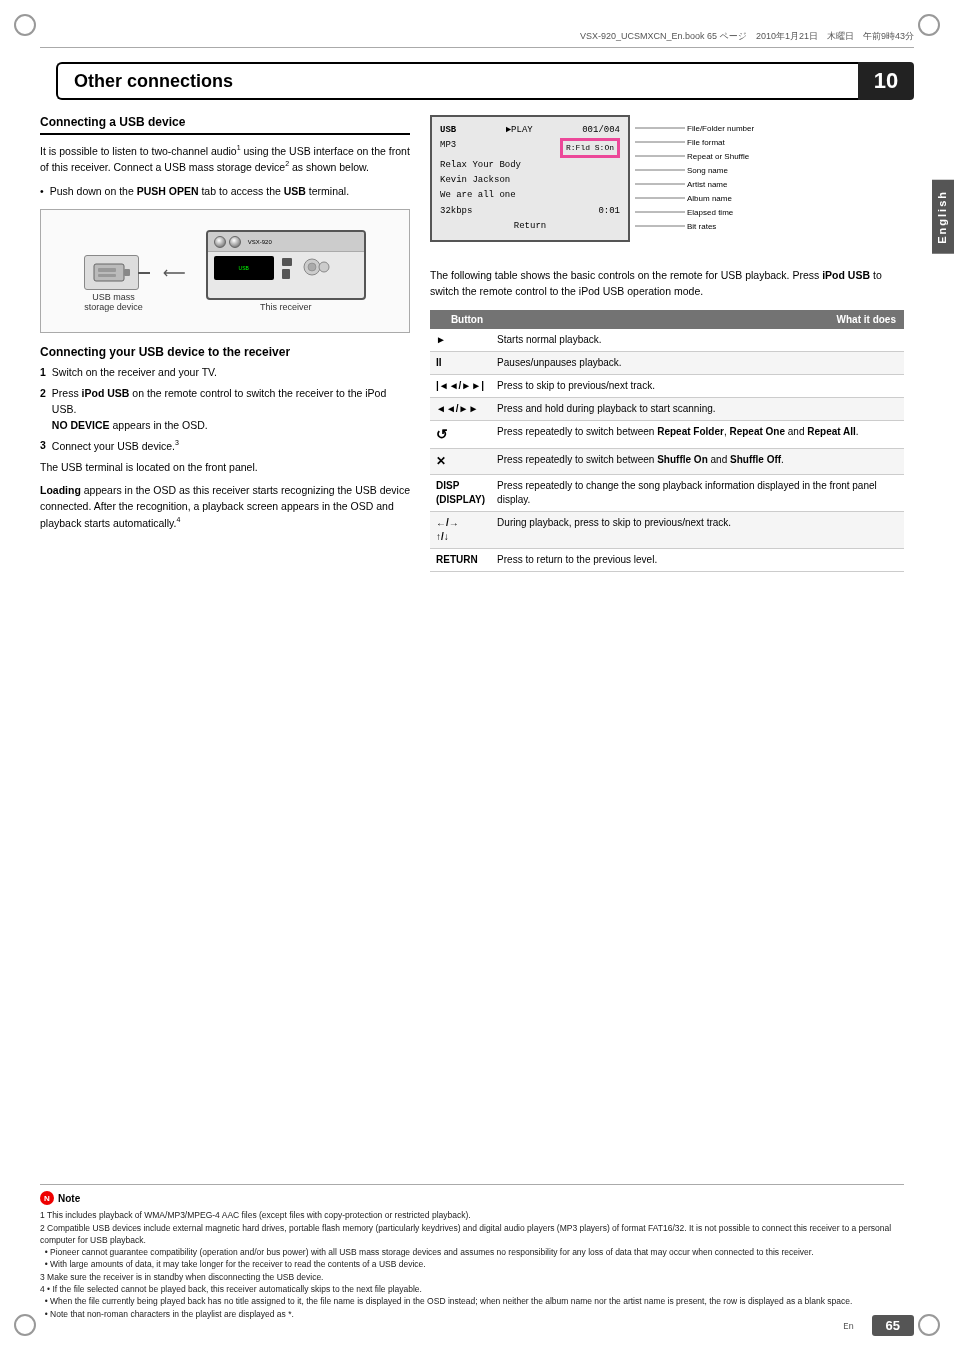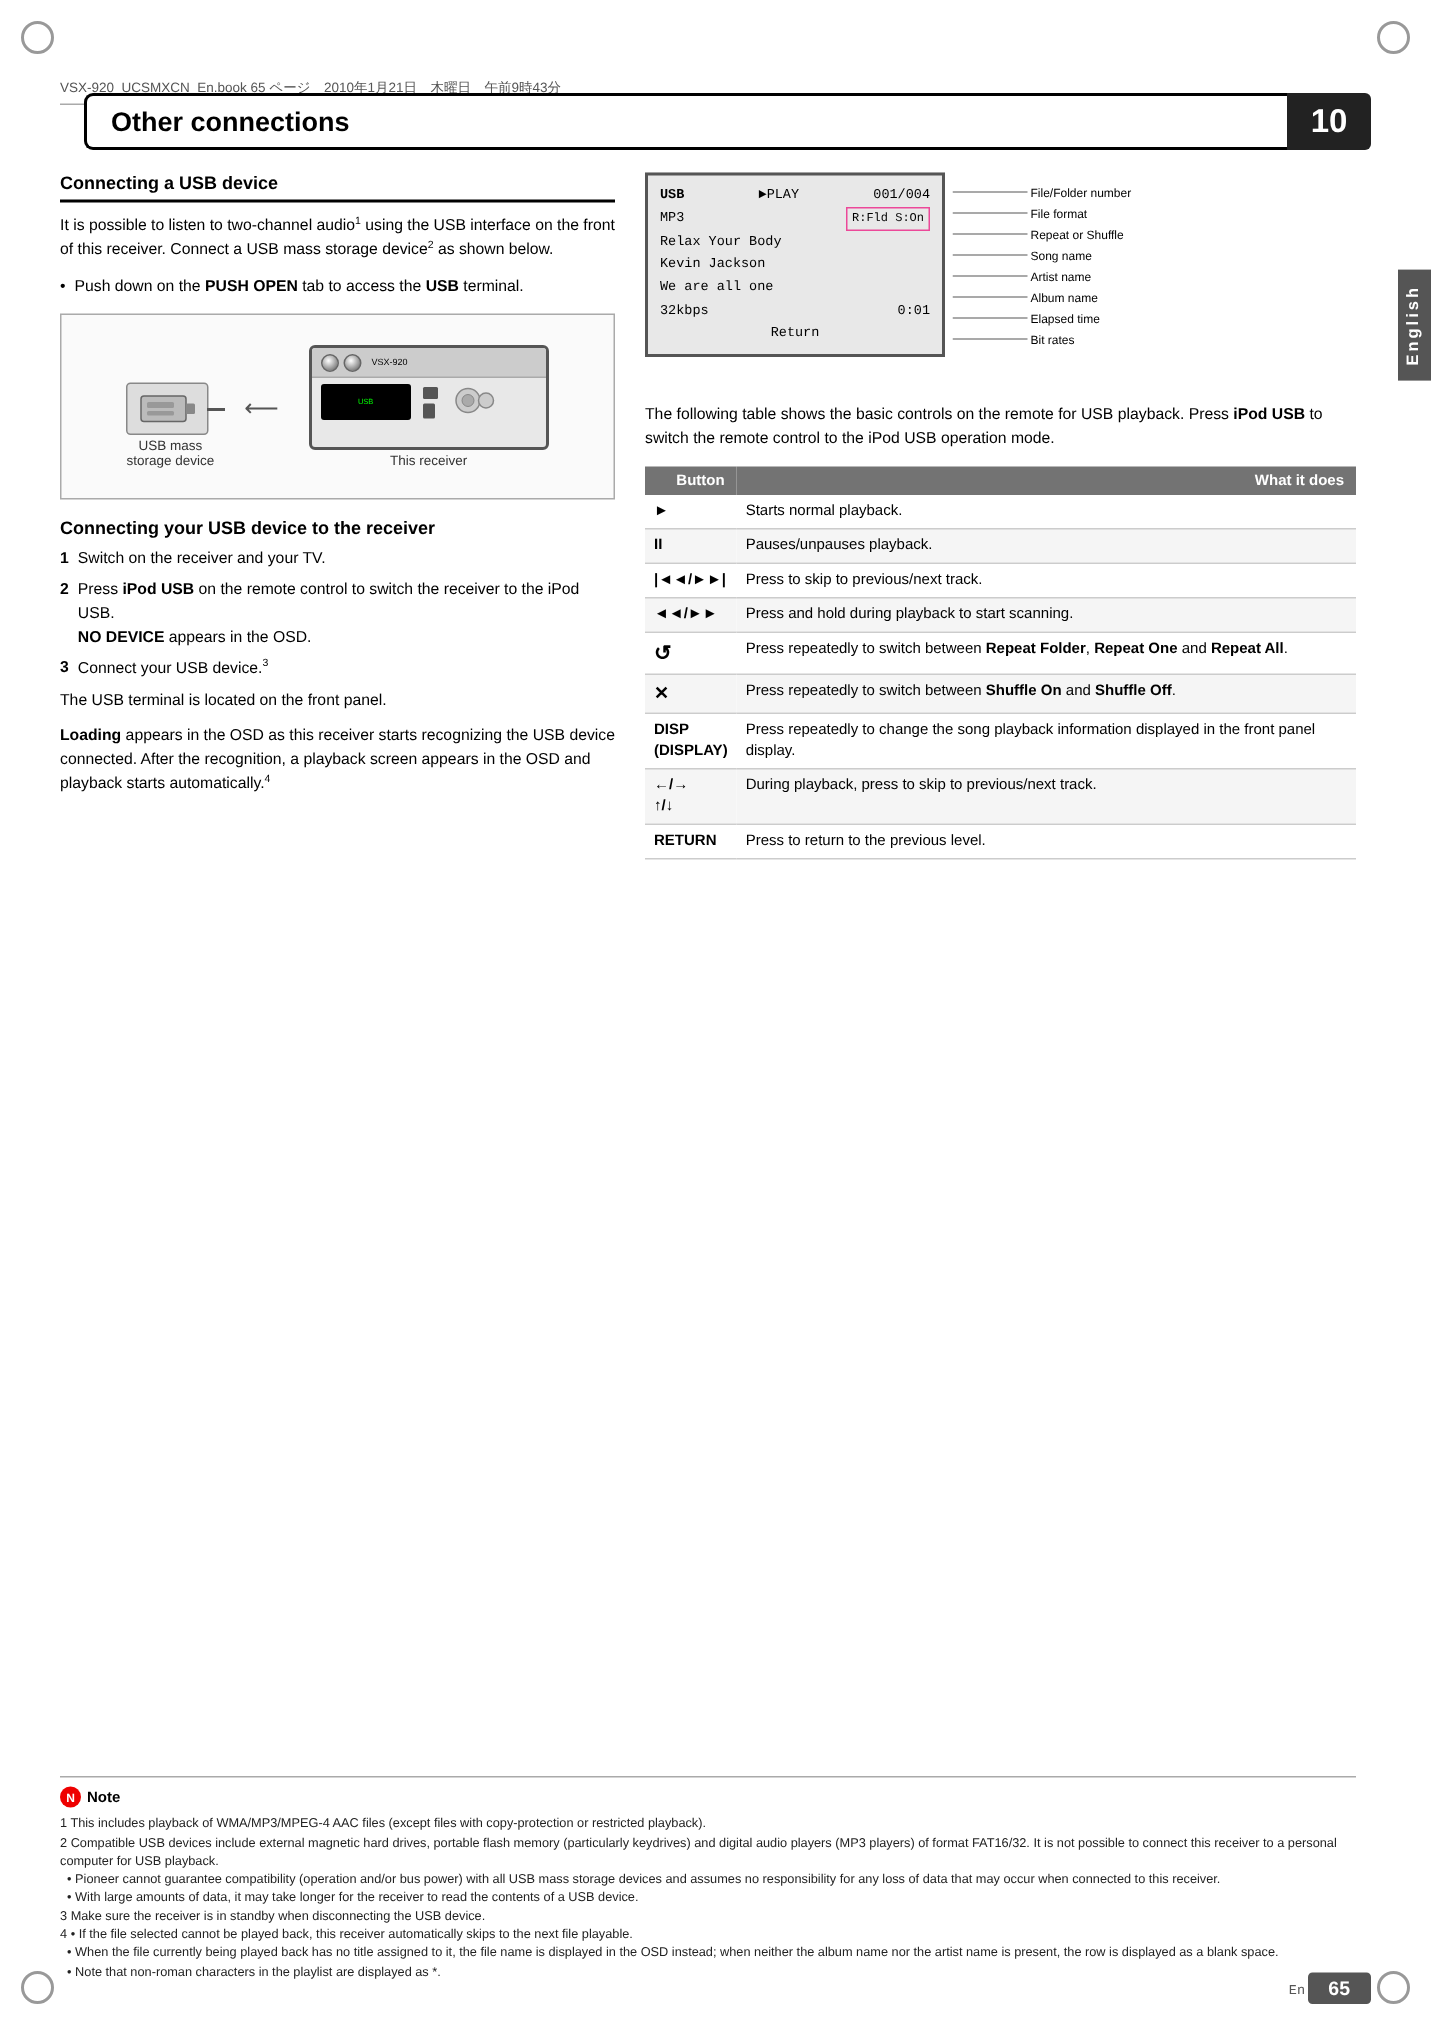--- a/index.html
+++ b/index.html
@@ -22,27 +22,28 @@
       background: #fff;
     }
     .corner.tl { top: 14px; left: 14px; }
     .corner.tr { top: 14px; right: 14px; }
     .corner.bl { bottom: 14px; left: 14px; }
     .corner.br { bottom: 14px; right: 14px; }
 
     
     .top-meta {
       position: absolute;
-      top: 52px;
+      top: 30px;
       left: 40px;
       right: 40px;
       font-size: 9px;
       color: #555;
       border-bottom: 1px solid #aaa;
       padding-bottom: 4px;
+      text-align: right;
     }
 
     
     .chapter-header {
       position: absolute;
       top: 62px;
       left: 56px;
       right: 40px;
       display: flex;
       align-items: stretch;
@@ -357,21 +358,21 @@
       background: #555;
       color: #fff;
       padding: 3px 14px;
       font-size: 13px;
       font-weight: bold;
       border-radius: 3px;
     }
     .page-en {
       position: absolute;
       bottom: 18px;
-      right: 84px;
+      right: 100px;
       font-size: 9px;
       color: #555;
       font-family: Liberation Mono, monospace;
     }
 
     
     .osd-diagram-container {
       display: flex;
       align-items: flex-start;
       gap: 0;
@@ -501,21 +502,21 @@
     <div class="osd-diagram-container">
       <div class="osd-screen-area">
         <div class="osd-box">
           <div class="osd-inner-row">
             <span><strong>USB</strong></span>
             <span>►PLAY</span>
             <span>001/004</span>
           </div>
           <div class="osd-inner-row">
             <span>MP3</span>
-            <span style="border:1px solid #ec4899; padding:0 3px; font-size:8px;">R:Fld  S:On</span>
+            <span style="border:3px solid #ec4899; padding:0 3px; font-size:8px;">R:Fld  S:On</span>
           </div>
           <div>Relax Your Body</div>
           <div>Kevin Jackson</div>
           <div>We are all one</div>
           <div class="osd-inner-row">
             <span>32kbps</span>
             <span>0:01</span>
           </div>
           <div style="text-align:center;">Return</div>
         </div>

